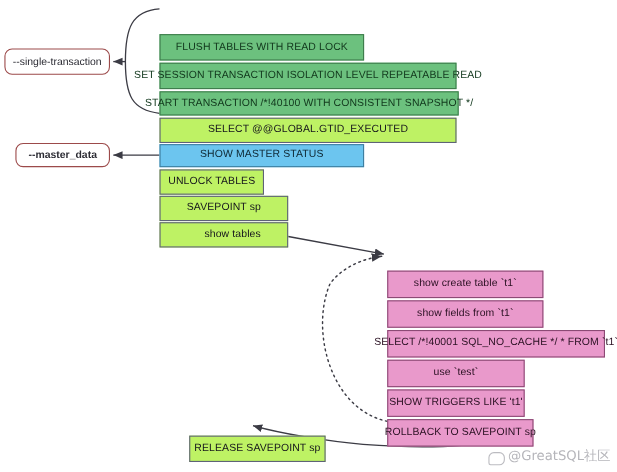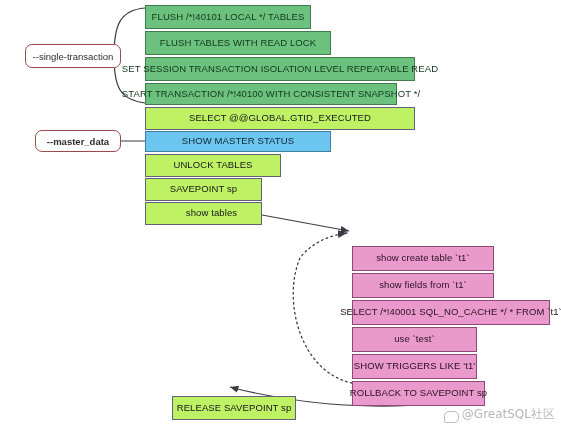--- a/index.html
+++ b/index.html
@@ -53,21 +53,20 @@
     box-sizing: border-box;
     border: 1.2px solid #9c4a4a;
     border-radius: 7px;
     background: #ffffff;
     display: flex;
     align-items: center;
     justify-content: center;
     font-size: 9.5px;
     color: #2b2b33;
     white-space: nowrap;
-    margin-left: 21px;
   }
   svg.overlay {
     position: absolute;
     left: 0;
     top: 0;
     width: 561px;
     height: 429px;
     pointer-events: none;
   }
   .watermark {
@@ -114,33 +113,32 @@
     <line x1="262" y1="215" x2="349" y2="231" stroke="#3b3b44" stroke-width="1.2" marker-end="url(#arrowSolid)"></line>
 
     <path d="M352,383 C300,372 282,300 300,258 C311,243 330,235 347,233" fill="none" stroke="#3b3b44" stroke-width="1.3" stroke-dasharray="1.6,3.4" stroke-linecap="round" marker-end="url(#arrowDot)"></path>
 
     <path d="M463,392 C455,405 400,409 330,404 C296,401 255,394 230,387" fill="none" stroke="#3b3b44" stroke-width="1.2" marker-end="url(#arrowSolid)"></path>
   </svg>
 
   <div class="optlabel" style="left:4px; top:44px; width:96px; height:24px;">--single-transaction</div>
   <div class="optlabel" style="left:14px; top:130px; width:86px; height:22px;font-weight:bold;">--master_data</div>
 
-  <div class="box green" style="left:145px; top:5px; width:166px; height:24px;">FLUSH /*!40101 LOCAL */ TABLES</div>
 
   <div class="box green" style="left:145px; top:31px; width:186px; height:24px;">FLUSH TABLES WITH READ LOCK</div>
 
   <div class="box green" style="left:145px; top:57px; width:270px; height:24px;">SET SESSION TRANSACTION ISOLATION LEVEL REPEATABLE READ</div>
 
-  <div class="box green" style="left:145px; top:83px; width:252px; height:22px;">START TRANSACTION /*!40100 WITH CONSISTENT SNAPSHOT */</div>
+  <div class="box green" style="left:145px; top:83px; width:272px; height:22px;">START TRANSACTION /*!40100 WITH CONSISTENT SNAPSHOT */</div>
 
   <div class="box lav" style="left:145px; top:107px; width:270px; height:23px;">SELECT @@GLOBAL.GTID_EXECUTED</div>
 
   <div class="box cyan" style="left:145px; top:131px; width:186px; height:21px;">SHOW MASTER STATUS</div>
 
-  <div class="box lav" style="left:145px; top:154px; width:136px; height:23px;">UNLOCK TABLES</div>
+  <div class="box lav" style="left:145px; top:154px; width:95px; height:23px;">UNLOCK TABLES</div>
 
   <div class="box lav" style="left:145px; top:178px; width:117px; height:23px;">SAVEPOINT sp</div>
 
   <div class="box lav" style="left:145px; top:202px; width:117px; height:23px;padding-left:16px;">show tables</div>
 
 
   <div class="box pink" style="left:352px; top:246px; width:142px; height:25px;">show create table `t1`</div>
 
   <div class="box pink" style="left:352px; top:273px; width:142px; height:25px;">show fields from `t1`</div>
 

